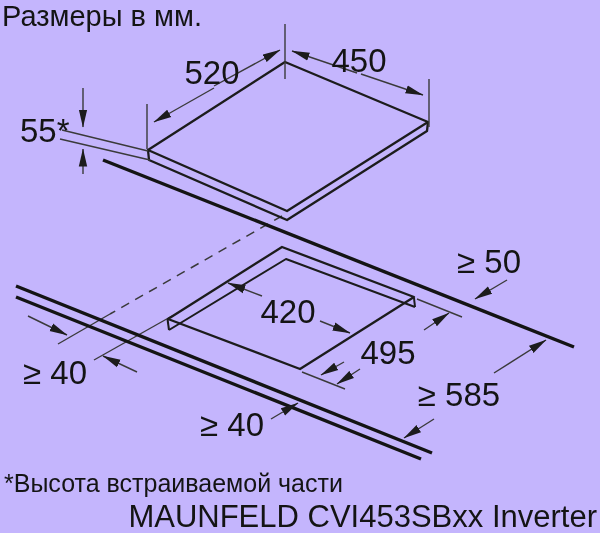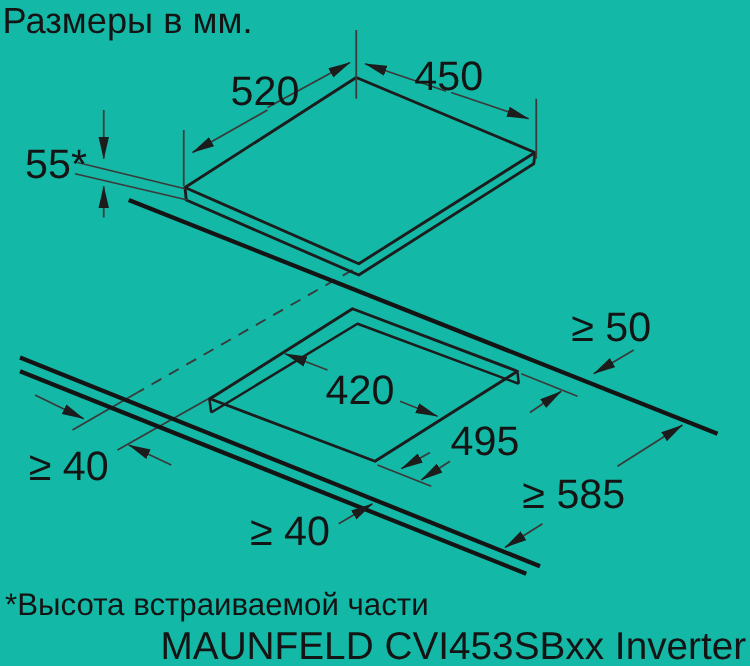--- a/index.html
+++ b/index.html
@@ -1,16 +1,16 @@
 <!DOCTYPE html>
 <html><head>
 <meta charset="utf-8">
 <style>
   html,body{margin:0;padding:0;background:#fff;}
-  .page{position:relative;width:600px;height:533px;background:#14b8a6;overflow:hidden;
+  .page{position:relative;width:600px;height:533px;background:#c4b5fd;overflow:hidden;
         font-family:"Liberation Sans", sans-serif;}
   svg{position:absolute;left:0;top:0;}
   text{fill:#141414;}
   .t-title{font-size:29px;}
   .t-dim{font-size:33px;}
   .t-foot{font-size:25px;}
   .t-brand{font-size:31px;}
   .ln-thick{stroke:#141414;stroke-width:3.4;fill:none;}
   .ln-main{stroke:#1c1c1c;stroke-width:2.3;fill:none;stroke-linejoin:round;}
   .ln-inner{stroke:#1c1c1c;stroke-width:2;fill:none;stroke-linejoin:round;}

